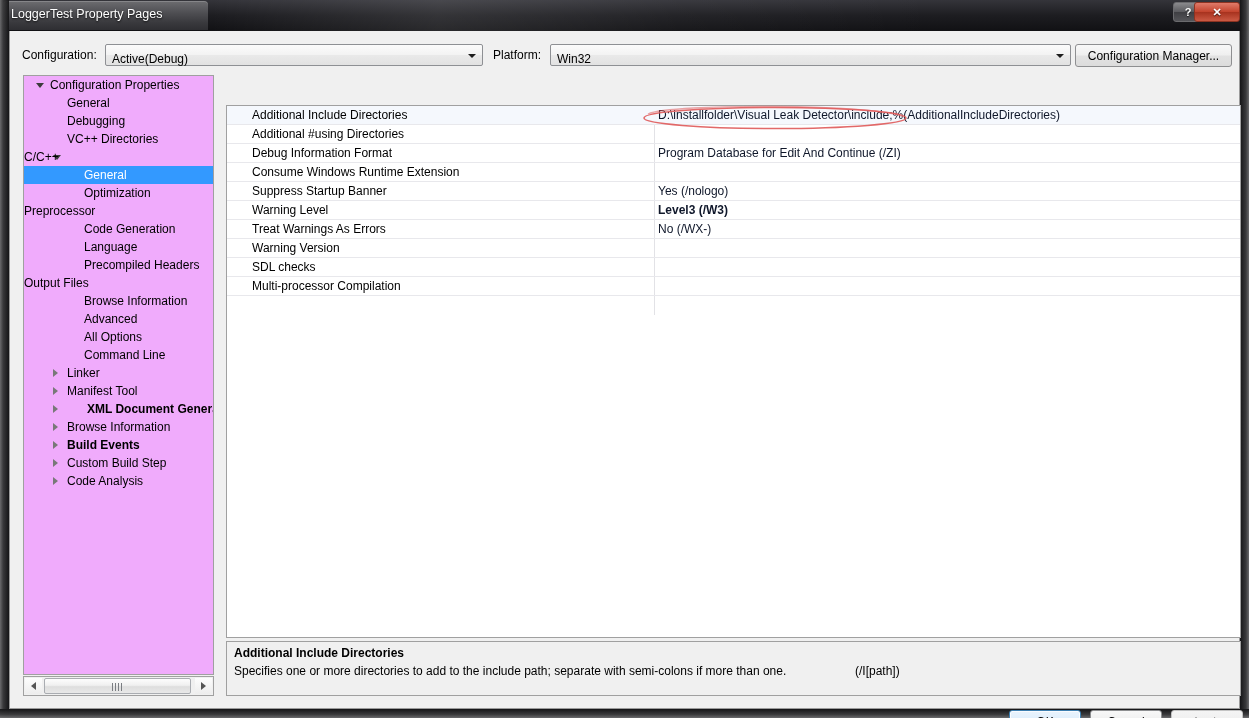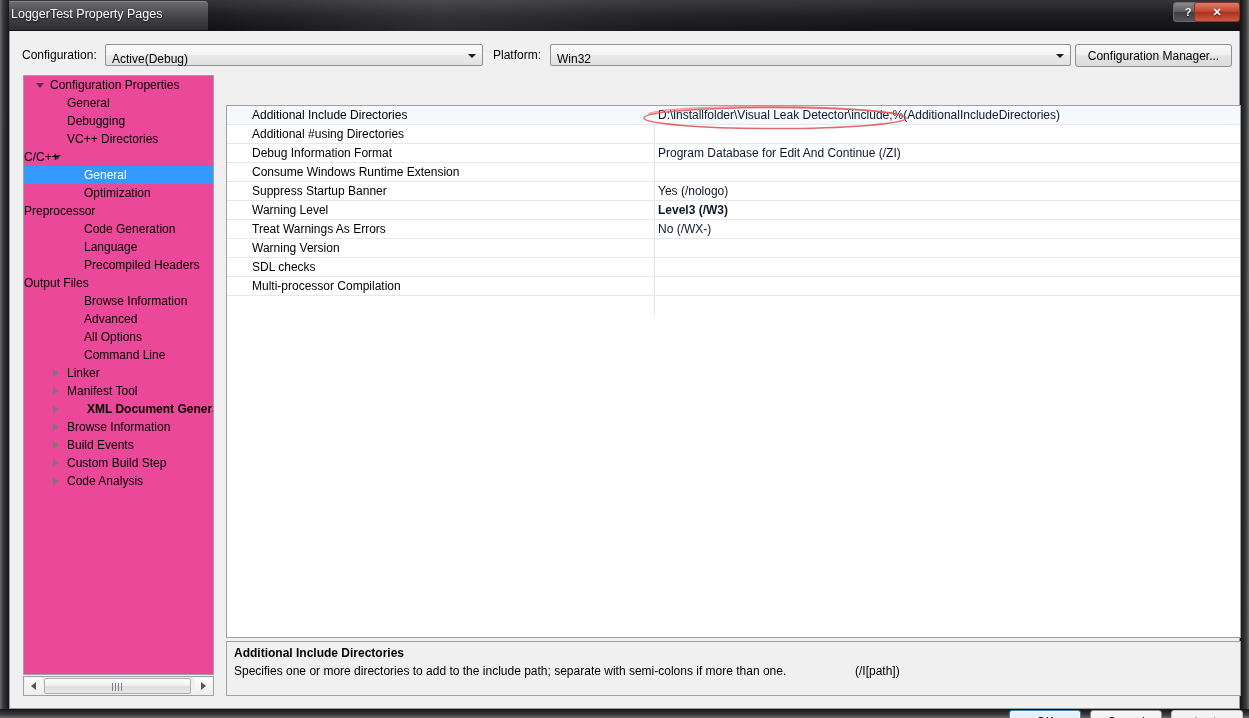--- a/index.html
+++ b/index.html
@@ -129,21 +129,21 @@
     display: flex; align-items: center; justify-content: center;
     font-size: 12px; color: #000;
     cursor: default;
   }
 
   
   #tree-panel {
     position: absolute;
     left: 13px; top: 44px;
     width: 191px; height: 600px;
-    background: #ec4899;
+    background: #f0abfc;
     border: 1px solid #a0a0a0;
     overflow: hidden;
   }
   #tree-inner { position: absolute; left: 0; top: 0; right: 0; top: 0; }
   .tree-item {
     position: relative;
     height: 18px;
     line-height: 18px;
     font-size: 12px;
     color: #000;
@@ -366,21 +366,21 @@
           <div class="tree-item"><span class="t-label" style="margin-left: 60px;">Precompiled Headers</span></div>
           <div class="tree-item"><span class="t-label" style="">Output Files</span></div>
           <div class="tree-item"><span class="t-label" style="margin-left: 60px;">Browse Information</span></div>
           <div class="tree-item"><span class="t-label" style="margin-left: 60px;">Advanced</span></div>
           <div class="tree-item"><span class="t-label" style="margin-left: 60px;">All Options</span></div>
           <div class="tree-item"><span class="t-label" style="margin-left: 60px;">Command Line</span></div>
           <div class="tree-item"><span class="tw collapsed" style="left: 29px;"></span><span class="t-label" style="margin-left: 43px;">Linker</span></div>
           <div class="tree-item"><span class="tw collapsed" style="left: 29px;"></span><span class="t-label" style="margin-left: 43px;">Manifest Tool</span></div>
           <div class="tree-item"><span class="tw collapsed" style="left: 29px;"></span><span class="t-label" style="margin-left: 63px; font-weight: bold;">XML Document Generator</span></div>
           <div class="tree-item"><span class="tw collapsed" style="left: 29px;"></span><span class="t-label" style="margin-left: 43px;">Browse Information</span></div>
-          <div class="tree-item"><span class="tw collapsed" style="left: 29px;"></span><span class="t-label" style="margin-left: 43px;">Build Events</span></div>
+          <div class="tree-item"><span class="tw collapsed" style="left: 29px;"></span><span class="t-label" style="margin-left: 43px; font-weight: bold;">Build Events</span></div>
           <div class="tree-item"><span class="tw collapsed" style="left: 29px;"></span><span class="t-label" style="margin-left: 43px;">Custom Build Step</span></div>
           <div class="tree-item"><span class="tw collapsed" style="left: 29px;"></span><span class="t-label" style="margin-left: 43px;">Code Analysis</span></div>
         </div>
     </div>
 
     <div id="tree-hscroll">
       <div class="sb-arrow left">
           <span class="sb-tri-l"></span>
         </div>
       <div id="sb-thumb">

